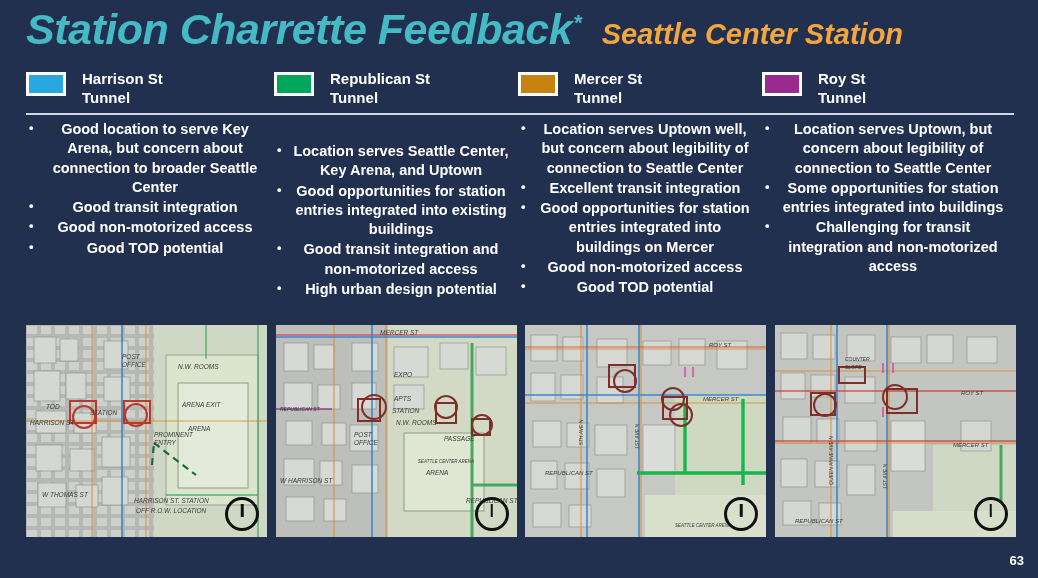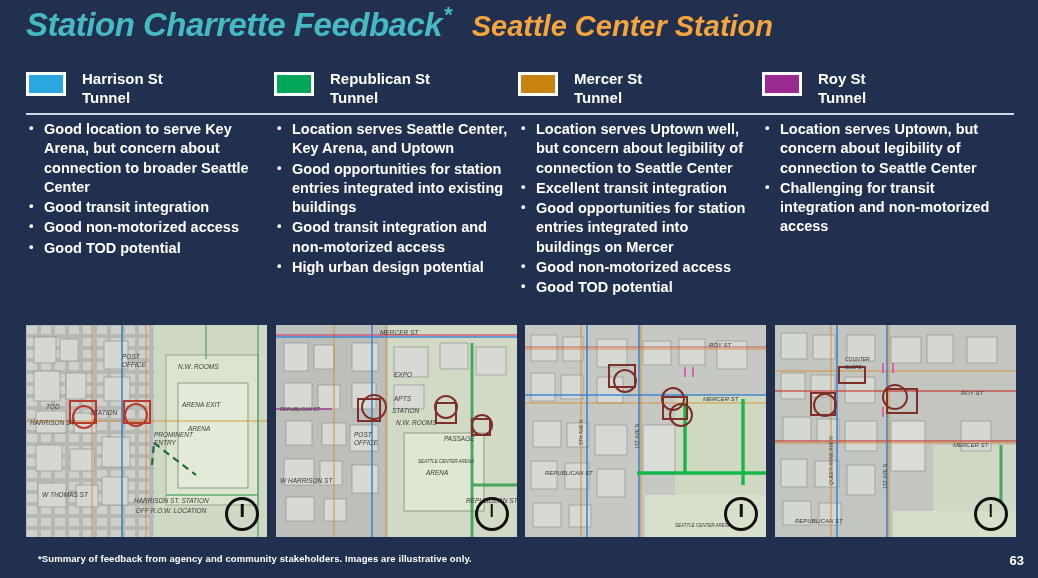--- a/index.html
+++ b/index.html
@@ -13,21 +13,21 @@
   }
 
   
   .slide { position:relative; width:1038px; height:578px; background:#22304f; }
 
   .title-row {
     position:absolute; left:26px; top:8px; right:20px; height:50px;
     display:flex; align-items:baseline; white-space:nowrap;
   }
   .title-main {
-    font-size:33px; font-weight:bold; font-style:italic;
+    font-size:43px; font-weight:bold; font-style:italic;
     color:#45b9c4; letter-spacing:-0.5px; line-height:1;
   }
   .title-star {
     font-size:22px; color:#45b9c4; font-style:italic; font-weight:bold;
     vertical-align:super; margin-left:1px; position:relative; top:-14px;
   }
   .title-sub {
     font-size:29px; font-weight:bold; font-style:italic;
     color:#f5a53c; margin-left:20px; line-height:1;
   }
@@ -54,23 +54,23 @@
   .divider {
     position:absolute; left:26px; top:113px; width:988px; height:1.5px;
     background:#cfd6e4;
   }
 
   
   .columns {
     position:absolute; left:26px; top:120px; width:990px; height:200px;
     display:flex;
   }
-  .col { position:relative; }
+  .col { position:relative;text-align:center; }
   .col.c0 { width:248px; padding-right:8px; }
-  .col.c1 { width:244px; padding-right:8px; }
+  .col.c1 { width:244px; padding-right:8px;margin-top:22px; }
   .col.c2 { width:244px; padding-right:8px; }
   .col.c3 { width:248px; padding-right:4px; }
   ul.bullets { list-style:none; }
   ul.bullets li {
     position:relative; padding-left:18px; margin-bottom:1px;
     color:#ffffff; font-size:14.5px; font-weight:bold; line-height:1.33;
   }
   ul.bullets li.dim { color:#9aa6bd; font-weight:normal; }
   ul.bullets li::before {
     content:"\2022"; position:absolute; left:3px; top:-1px;
@@ -167,20 +167,21 @@
           <li>Location serves Uptown well, but concern about legibility of connection to Seattle Center</li>
           <li>Excellent transit integration</li>
           <li>Good opportunities for station entries integrated into buildings on Mercer</li>
           <li>Good non-motorized access</li>
           <li>Good TOD potential</li>
         </ul>
     </div>
     <div class="col c3">
       <ul class="bullets">
           <li>Location serves Uptown, but concern about legibility of connection to Seattle Center</li>
+          <li>Some opportunities for station entries integrated into buildings</li>
           <li>Challenging for transit integration and non-motorized access</li>
         </ul>
     </div>
   </div>
 
   <div class="maps">
     <div class="map">
       <svg class="map-canvas" viewBox="0 0 241 212" preserveAspectRatio="none">
         <defs>
           <pattern id="bldgA" width="14" height="12" patternUnits="userSpaceOnUse">
@@ -447,16 +448,15 @@
           <text x="70" y="36" font-size="5">COUNTER</text>
             <text x="70" y="44" font-size="5">SLOPE</text>
           <text x="58" y="160" font-size="5" transform="rotate(-90 58 160)">QUEEN ANNE AVE N</text>
           <text x="112" y="164" font-size="5" transform="rotate(-90 112 164)">1ST AVE N</text>
         </g>
       </svg>
       <span class="compass"></span>
     </div>
   </div>
 
-  <div class="footnote">*Summary of feedback from agency and community stakeholders. Images are illustrative only.</div>
   <div class="pagenum">63</div>
 
 </div>
 
 </body></html>

